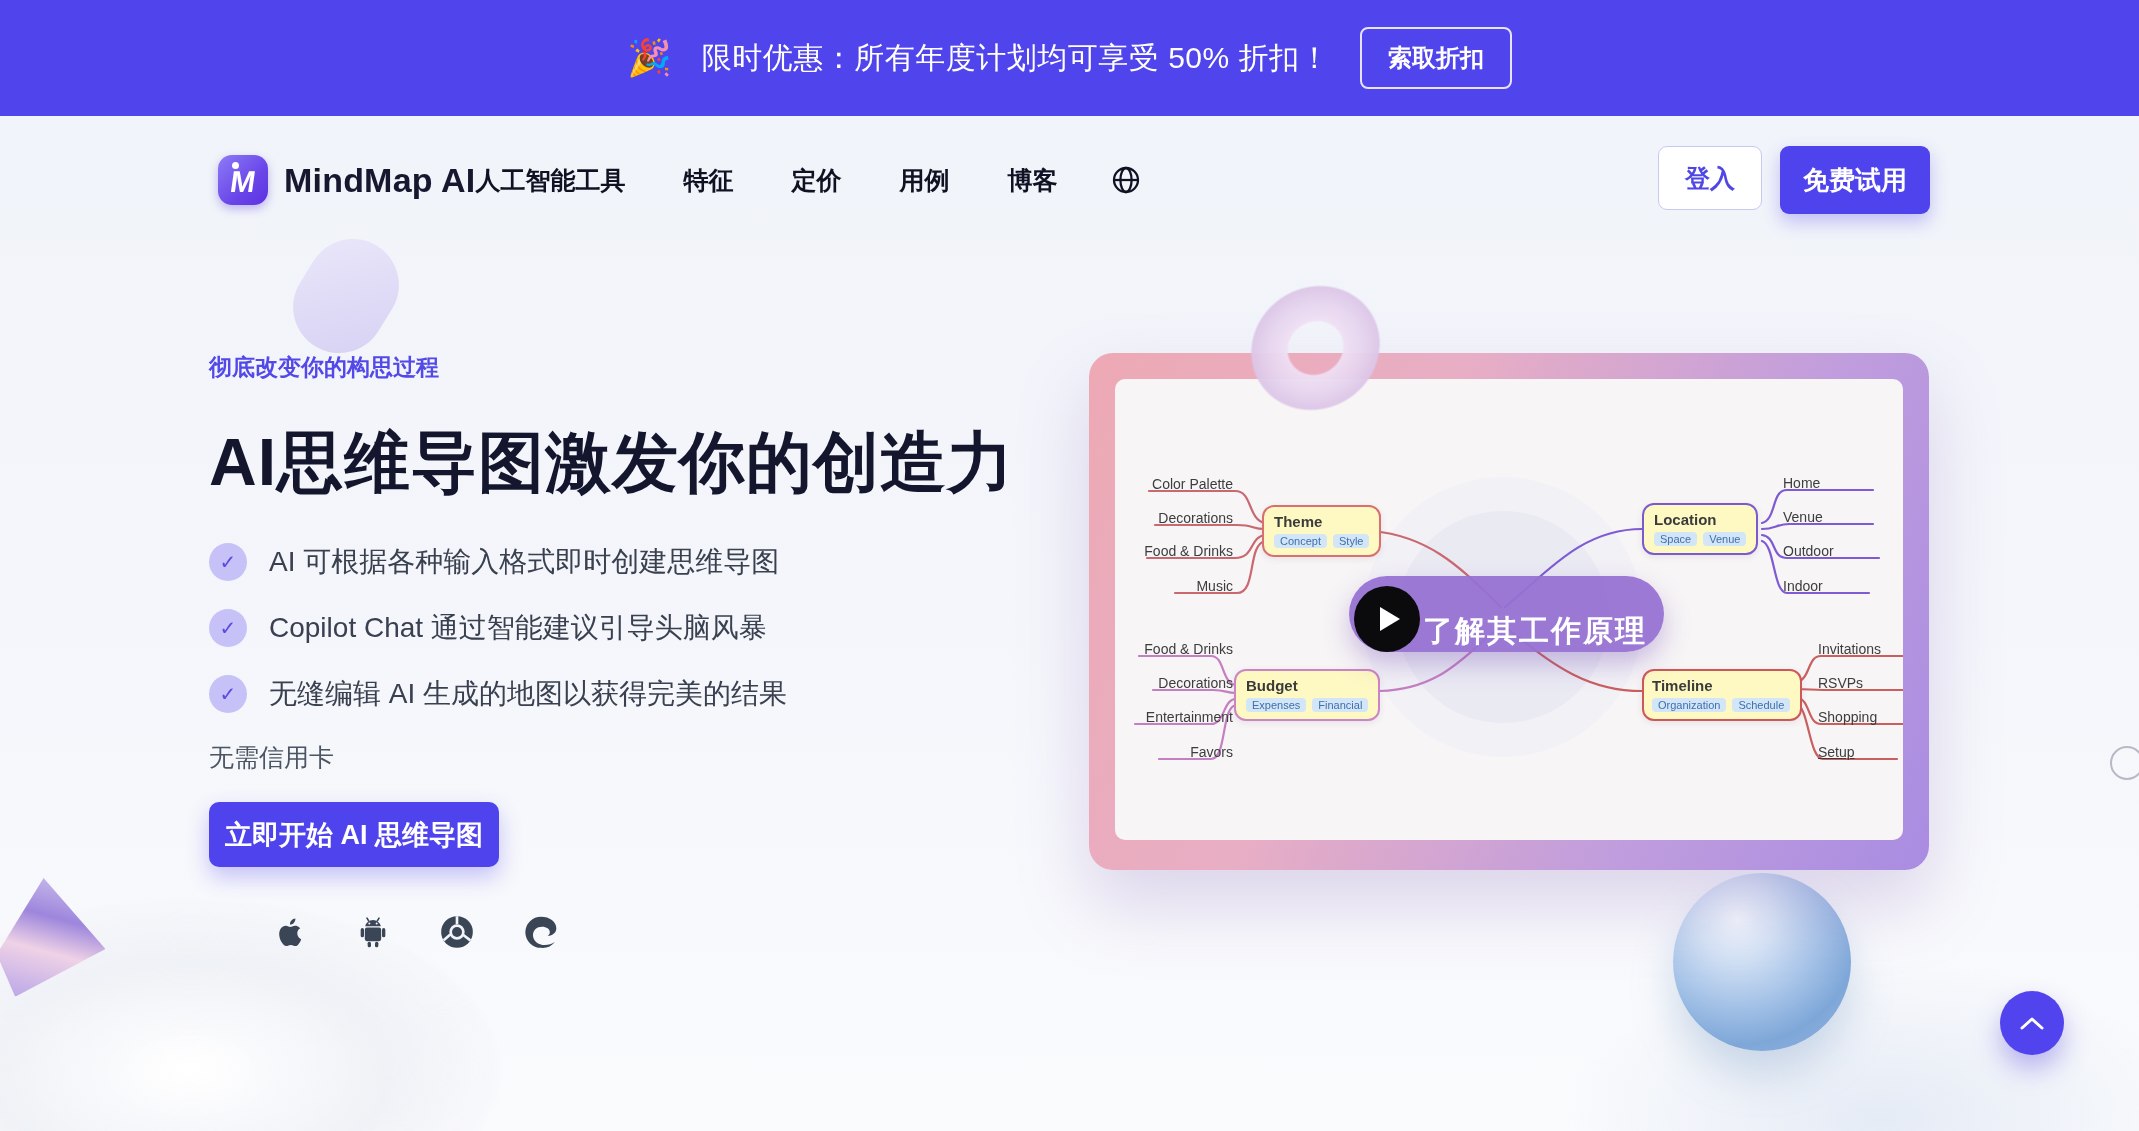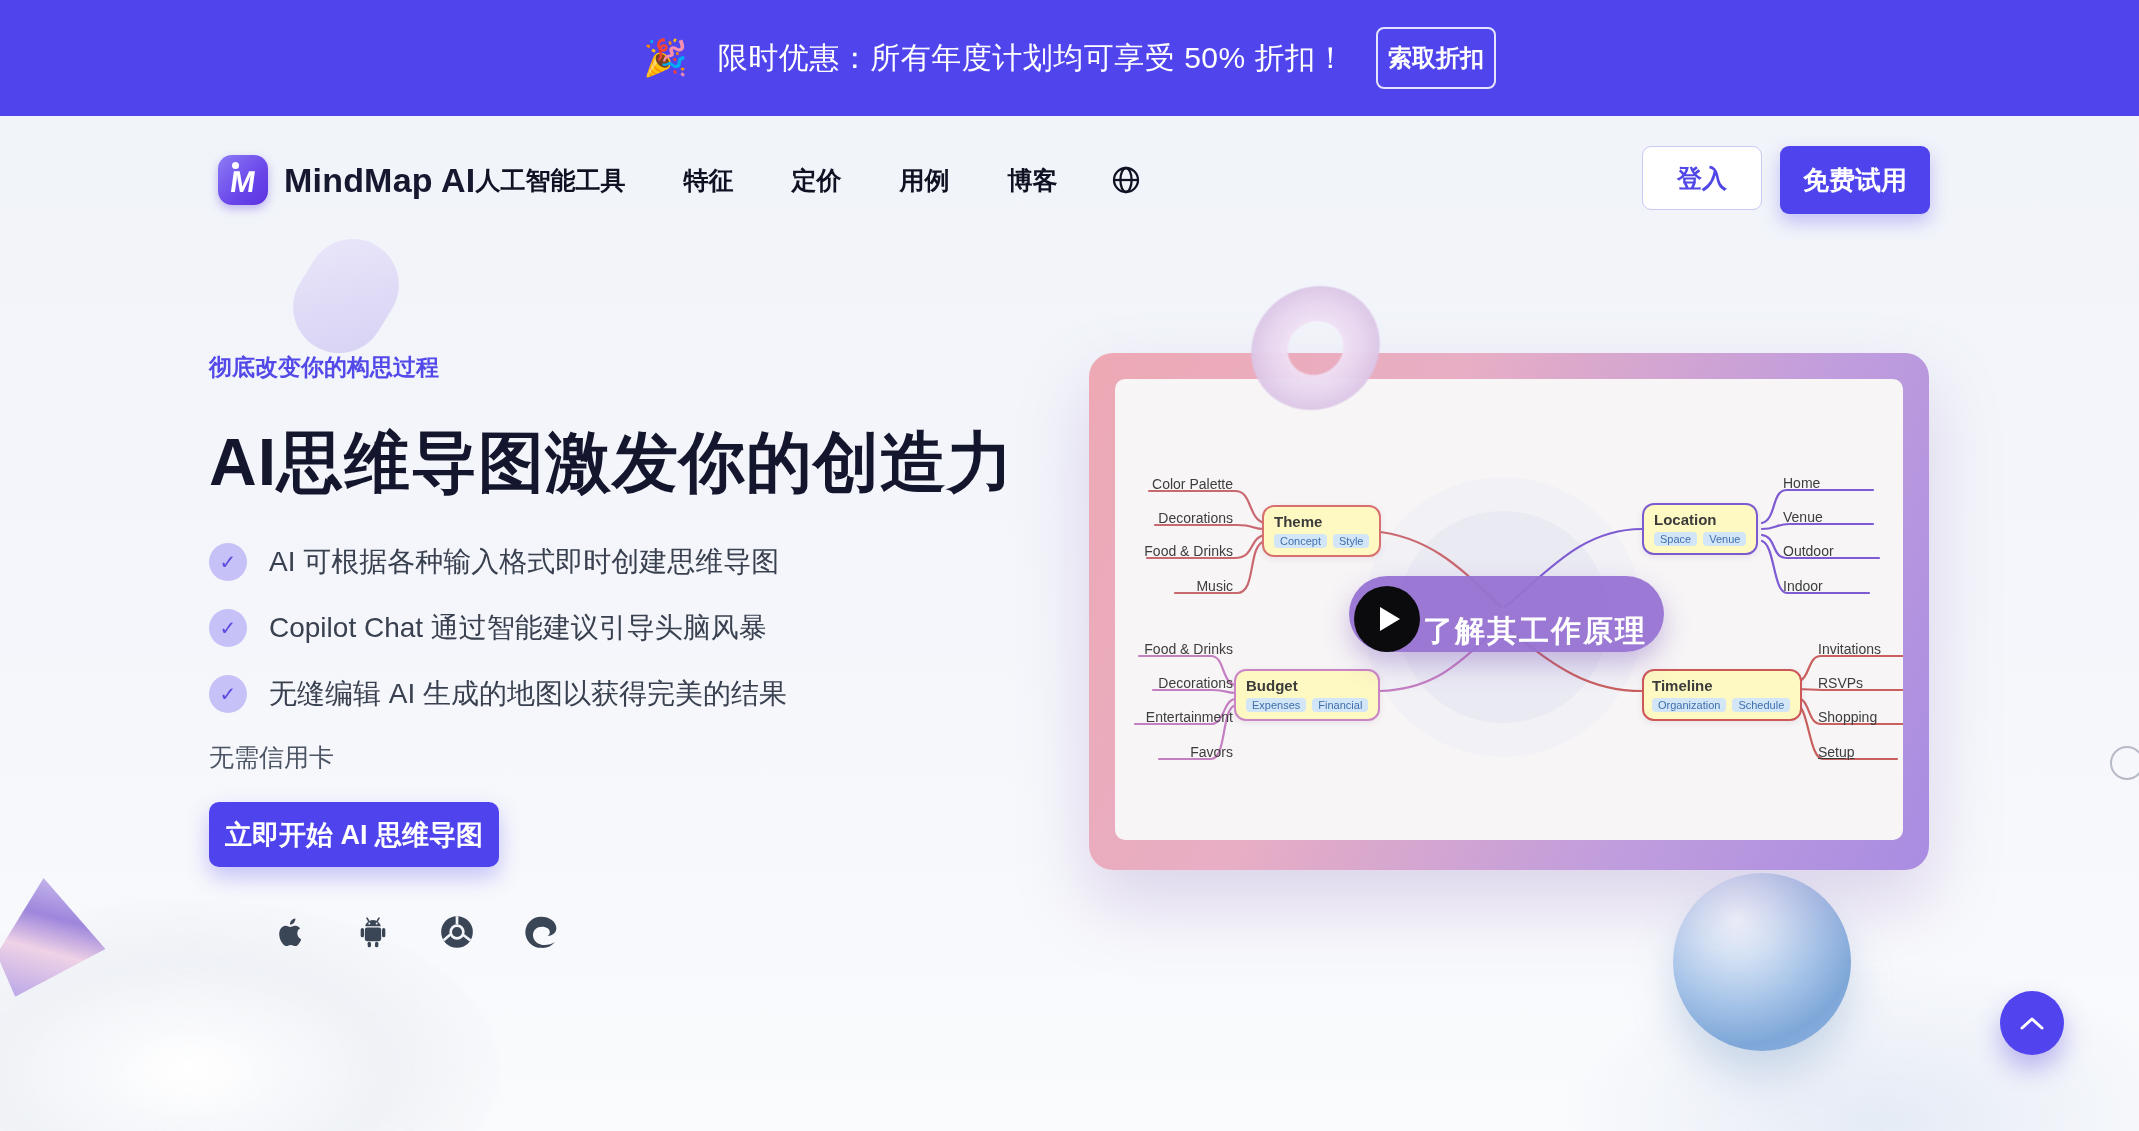--- a/index.html
+++ b/index.html
@@ -7,39 +7,39 @@
   body { font-family:"Liberation Sans","DejaVu Sans",sans-serif; }
   .page { position:relative; width:2139px; height:1131px; overflow:hidden;
           background:linear-gradient(180deg,#f0f3f9 0%,#f4f6fb 55%,#fafbfd 100%); }
 
   
   .banner { position:absolute; left:0; top:0; width:100%; height:116px;
             background:#5044ed; display:flex; align-items:center; justify-content:center; gap:30px; }
   .banner-emoji { font-size:36px; }
   .banner-text { color:#fff; font-size:30px; font-weight:500; letter-spacing:.5px; }
   .banner-btn { background:transparent; border:2px solid rgba(255,255,255,.85); border-radius:8px;
-                color:#fff; font-size:24px; font-weight:700; padding:13px 10px; cursor:pointer;
+                color:#fff; font-size:24px; font-weight:700; padding:13px 26px; cursor:pointer;
                 font-family:inherit; }
 
   
   .header { position:absolute; left:0; top:116px; width:100%; height:128px;
             display:flex; align-items:center; padding:0 209px 0 218px; }
   .brand { display:flex; align-items:center; gap:16px; cursor:pointer; }
   .logo-badge { position:relative; width:50px; height:50px; border-radius:14px;
                 background:linear-gradient(135deg,#8d7cf6 0%,#6a46e9 60%,#5b32e0 100%);
                 box-shadow:0 4px 10px rgba(90,60,220,.35); }
   .logo-m { position:absolute; left:50%; top:54%; transform:translate(-50%,-50%) skewX(-8deg);
             color:#fff; font-size:30px; font-weight:800; }
   .logo-dot { position:absolute; left:14px; top:7px; width:7px; height:7px; border-radius:50%; background:#fff; }
   .brand-name { font-size:34px; font-weight:800; color:#15182e; letter-spacing:.2px; }
   .nav { display:flex; align-items:flex-start; gap:58px; }
   .nav-item { font-size:25px; font-weight:700; color:#0f1222; cursor:pointer; white-space:nowrap; }
   .globe { margin-left:52px; cursor:pointer; display:flex; }
   .header-actions { margin-left:auto; display:flex; gap:18px; }
-  .btn-login { width:120px; height:64px; background:#ffffff; border:1px solid #c9c8f3; border-radius:9px;
+  .btn-login { width:104px; height:64px; background:#ffffff; border:1px solid #c9c8f3; border-radius:9px;
                color:#4f46e5; font-size:25px; font-weight:700; cursor:pointer; font-family:inherit; }
   .btn-try { width:150px; height:68px; background:#4f43ee; border:none; border-radius:9px;
              color:#fff; font-size:26px; font-weight:700; cursor:pointer; font-family:inherit;
              box-shadow:0 8px 18px rgba(79,67,238,.3); }
 
   
   .hero-left { position:absolute; left:209px; top:352px; width:850px; }
   .tagline { color:#5348e8; font-size:23px; font-weight:700; }
   .hero-title { margin-top:28px; font-size:66px; line-height:1.55; font-weight:800; color:#14162e;
                 letter-spacing:1px; }

